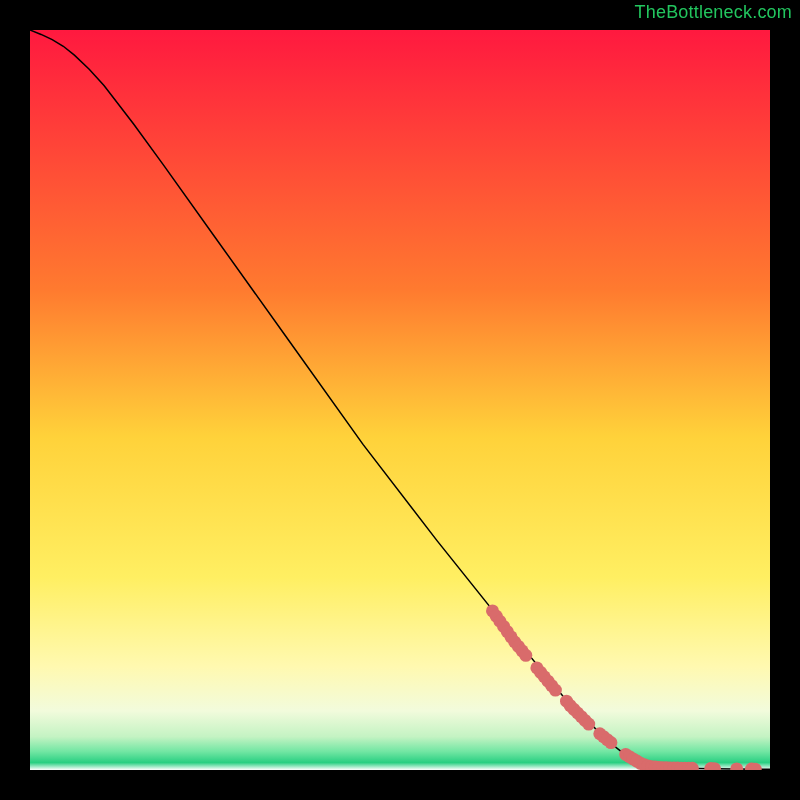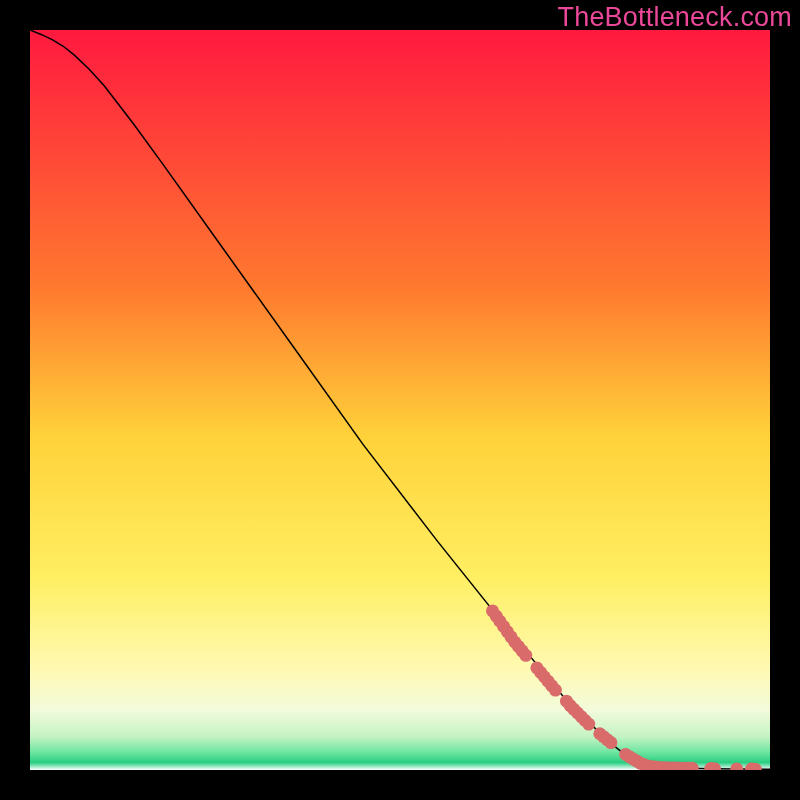--- a/index.html
+++ b/index.html
@@ -14,22 +14,22 @@
   .frame {
     position: relative;
     width: 800px;
     height: 800px;
     background: #000;
   }
   .watermark {
     position: absolute;
     top: 2px;
     right: 8px;
-    color: #ec4899;
-    font-size: 27px;
+    color: #22c55e;
+    font-size: 18px;
     font-weight: 500;
     letter-spacing: 0.2px;
     z-index: 5;
   }
   .plot-area {
     position: absolute;
     left: 30px;
     top: 30px;
     width: 740px;
     height: 740px;

